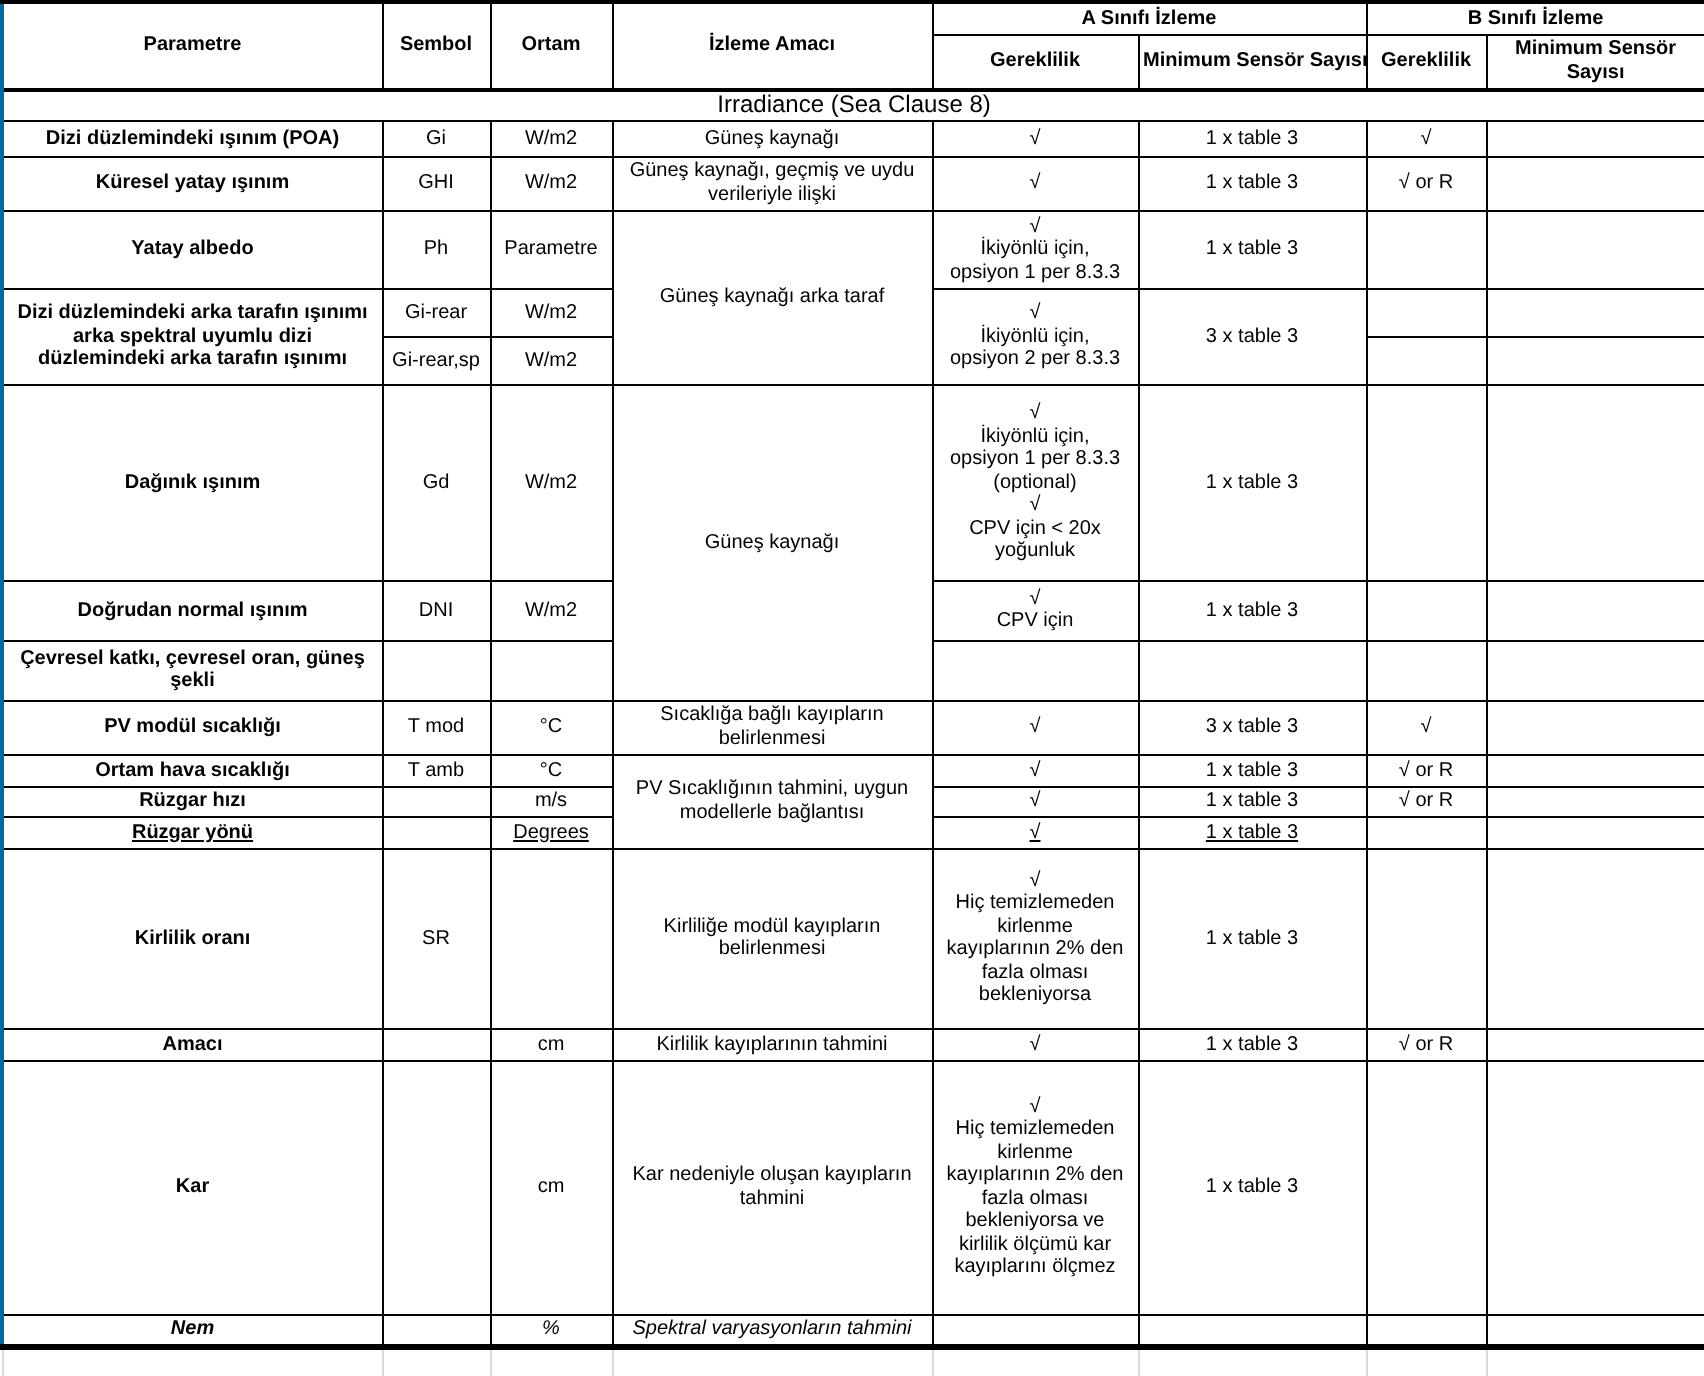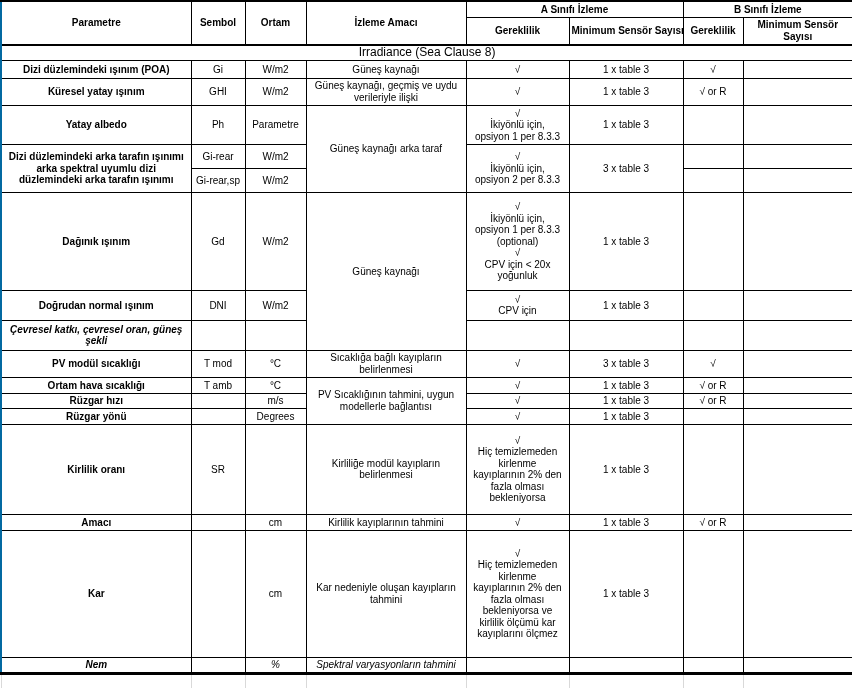--- a/index.html
+++ b/index.html
@@ -132,21 +132,21 @@
         <tr style="height: 30px;">
           <td class="param ol">Doğrudan normal ışınım</td>
           <td>DNI</td>
           <td>W/m2</td>
           <td>√
 CPV için</td>
           <td>1 x table 3</td>
           <td></td>
           <td class="or"></td>
         </tr>
-        <tr style="height: 30px; font-style: italic;">
+        <tr style="height: 30px;">
           <td class="param ol">Çevresel katkı, çevresel oran, güneş şekli</td>
           <td></td>
           <td></td>
           <td></td>
           <td></td>
           <td></td>
           <td class="or"></td>
         </tr>
         <tr style="height: 27px; margin-top: 20px;">
           <td class="param ol">PV modül sıcaklığı</td>
@@ -170,21 +170,21 @@
         </tr>
         <tr style="height: 15px;">
           <td class="param ol">Rüzgar hızı</td>
           <td></td>
           <td>m/s</td>
           <td>√</td>
           <td>1 x table 3</td>
           <td>√ or R</td>
           <td class="or"></td>
         </tr>
-        <tr style="height: 16px;">
+        <tr style="height: 16px; text-decoration: underline;">
           <td class="param ol">Rüzgar yönü</td>
           <td></td>
           <td>Degrees</td>
           <td>√</td>
           <td>1 x table 3</td>
           <td></td>
           <td class="or"></td>
         </tr>
         <tr style="height: 90px;">
           <td class="param ol">Kirlilik oranı</td>

